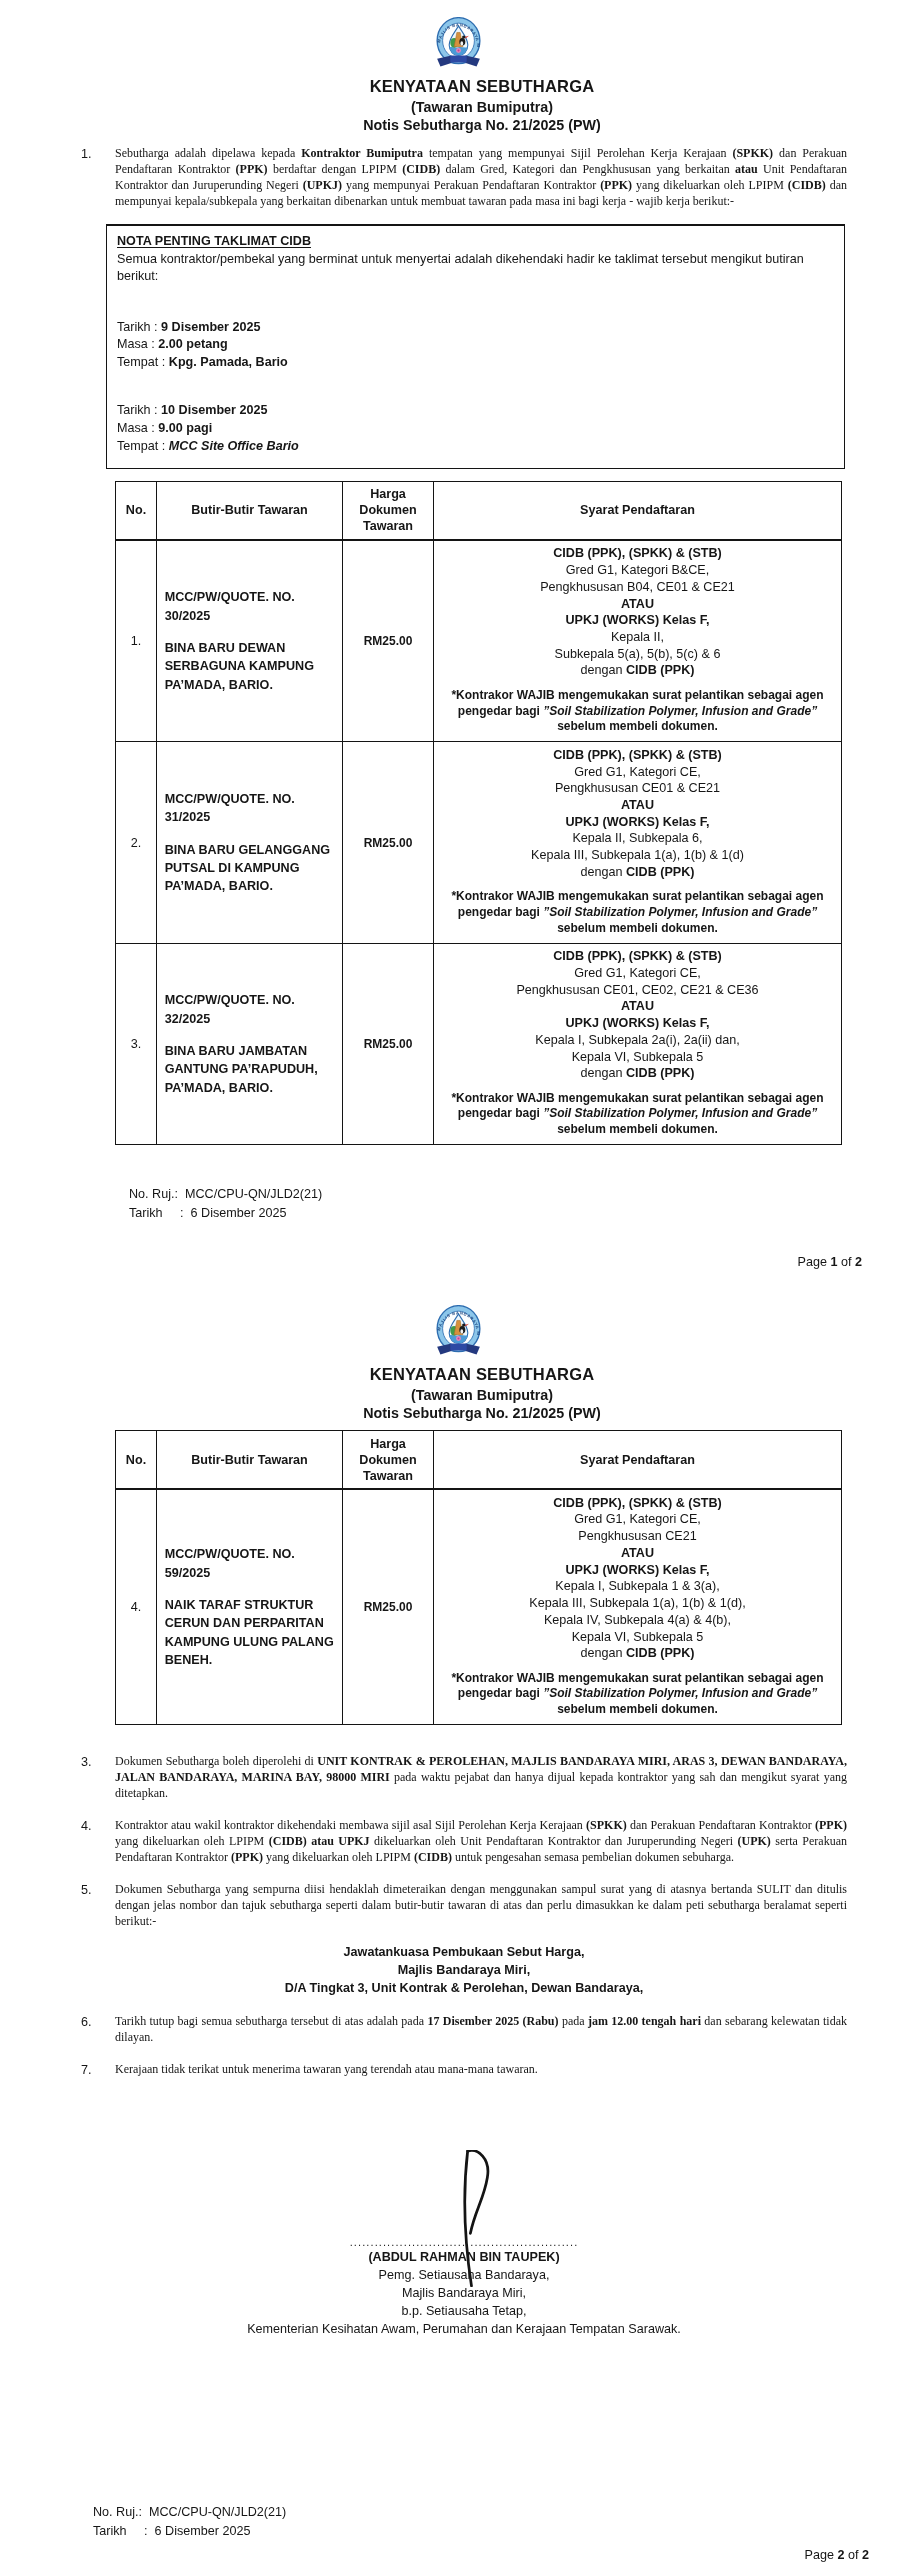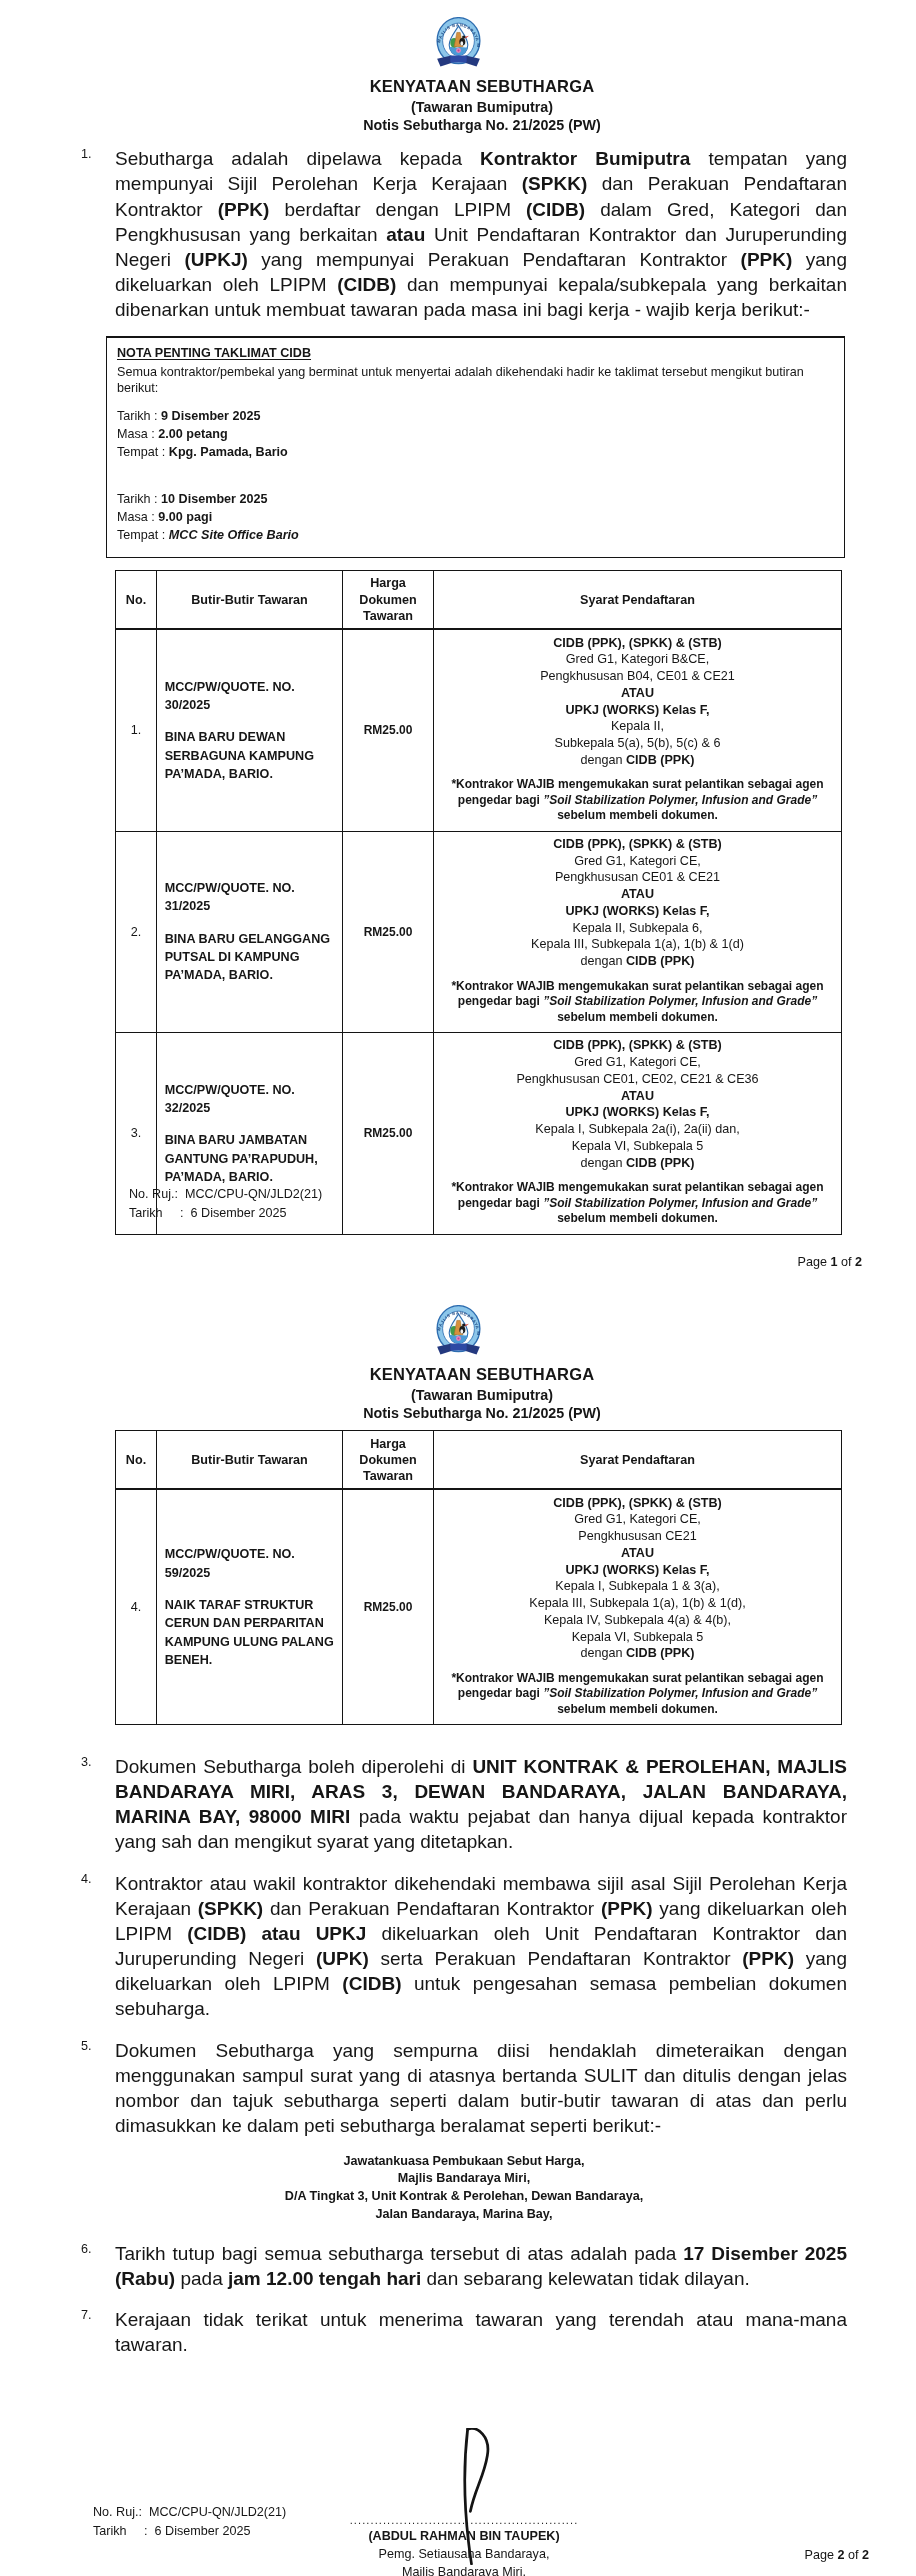--- a/index.html
+++ b/index.html
@@ -7,28 +7,28 @@
   .sheet{width:917px;margin:0 auto;background:#fff;}
   .page{width:917px;height:1288px;position:relative;overflow:hidden;background:#fff;}
   .logo-wrap{padding-top:16.5px;text-align:center;line-height:0;}
   .titles{text-align:center;margin-top:5.5px;padding-left:47px;}
   .t1{font-size:16.5px;font-weight:bold;letter-spacing:0.2px;}
   .t2{font-size:14.3px;font-weight:bold;margin-top:2.7px;}
   .t3{font-size:14.3px;font-weight:bold;margin-top:2.7px;}
   .content{padding:0 70px 0 81px;}
   .clause{display:flex;margin-top:13px;}
   .clause-no{width:34px;flex:none;font-size:12.6px;line-height:1.32;}
-  .clause-body{flex:1;font-size:19px;line-height:1.32;text-align:justify;}
+  .clause-body{flex:1;font-size:12px;line-height:1.32;text-align:justify;font-family:Liberation Serif, serif;}
   .seg-b{font-weight:bold;}
   .seg-i{font-style:italic;}
   
   .nota-box{margin:14.3px 2.2px 0 25px;border:1.6px solid #141414;border-top-width:2.7px;
             padding:6.6px 10px 12px 10px;font-size:12.6px;line-height:1.32;}
   .nota-title{font-weight:bold;text-decoration:underline;text-underline-offset:1.6px;margin-bottom:2.2px;}
-  .nota-sess{margin-top:11px;}
+  .nota-sess{margin-top:34px;}
   .nota-sess.s2{margin-top:30px;}
   .nota-sess .ln{line-height:1.42;}
   
   .qtable{border-collapse:collapse;margin:12px 0 0 34px;table-layout:fixed;width:726px;}
   .qtable th,.qtable td{border:1.4px solid #141414;margin-left:6px;}
   .qtable th{font-size:12.6px;font-weight:bold;text-align:center;vertical-align:middle;
              padding:4.4px 3.3px;line-height:1.28;border-bottom-width:2.2px;}
   .cell-no{text-align:center;vertical-align:middle;font-size:12.6px;}
   .cell-butir{vertical-align:middle;padding:8.8px 7.7px;font-weight:bold;font-size:12.6px;line-height:1.45;}
   .butir-ref{margin-bottom:14.3px;}
@@ -280,21 +280,20 @@
       </div>
       <div class="clause">
         <div class="clause-no">5.</div>
         <div class="clause-body"><span>Dokumen Sebutharga yang sempurna diisi hendaklah dimeteraikan dengan menggunakan sampul surat yang di atasnya bertanda SULIT dan ditulis dengan jelas nombor dan tajuk sebutharga seperti dalam butir-butir tawaran di atas dan perlu dimasukkan ke dalam peti sebutharga beralamat seperti berikut:-</span></div>
       </div>
 
       <div class="address">
           <div class="ln">Jawatankuasa Pembukaan Sebut Harga,</div>
           <div class="ln">Majlis Bandaraya Miri,</div>
           <div class="ln">D/A Tingkat 3, Unit Kontrak &amp; Perolehan, Dewan Bandaraya,</div>
-          <div class="ln">Jalan Bandaraya, Marina Bay,</div>
         </div>
 
       <div class="clause">
         <div class="clause-no">6.</div>
         <div class="clause-body"><span>Tarikh tutup bagi semua sebutharga tersebut di atas adalah pada </span><span class="seg-b">17 Disember 2025 (Rabu)</span><span> pada </span><span class="seg-b">jam 12.00 tengah hari</span><span> dan sebarang kelewatan tidak dilayan.</span></div>
       </div>
       <div class="clause">
         <div class="clause-no">7.</div>
         <div class="clause-body"><span>Kerajaan tidak terikat untuk menerima tawaran yang terendah atau mana-mana tawaran.</span></div>
       </div>

